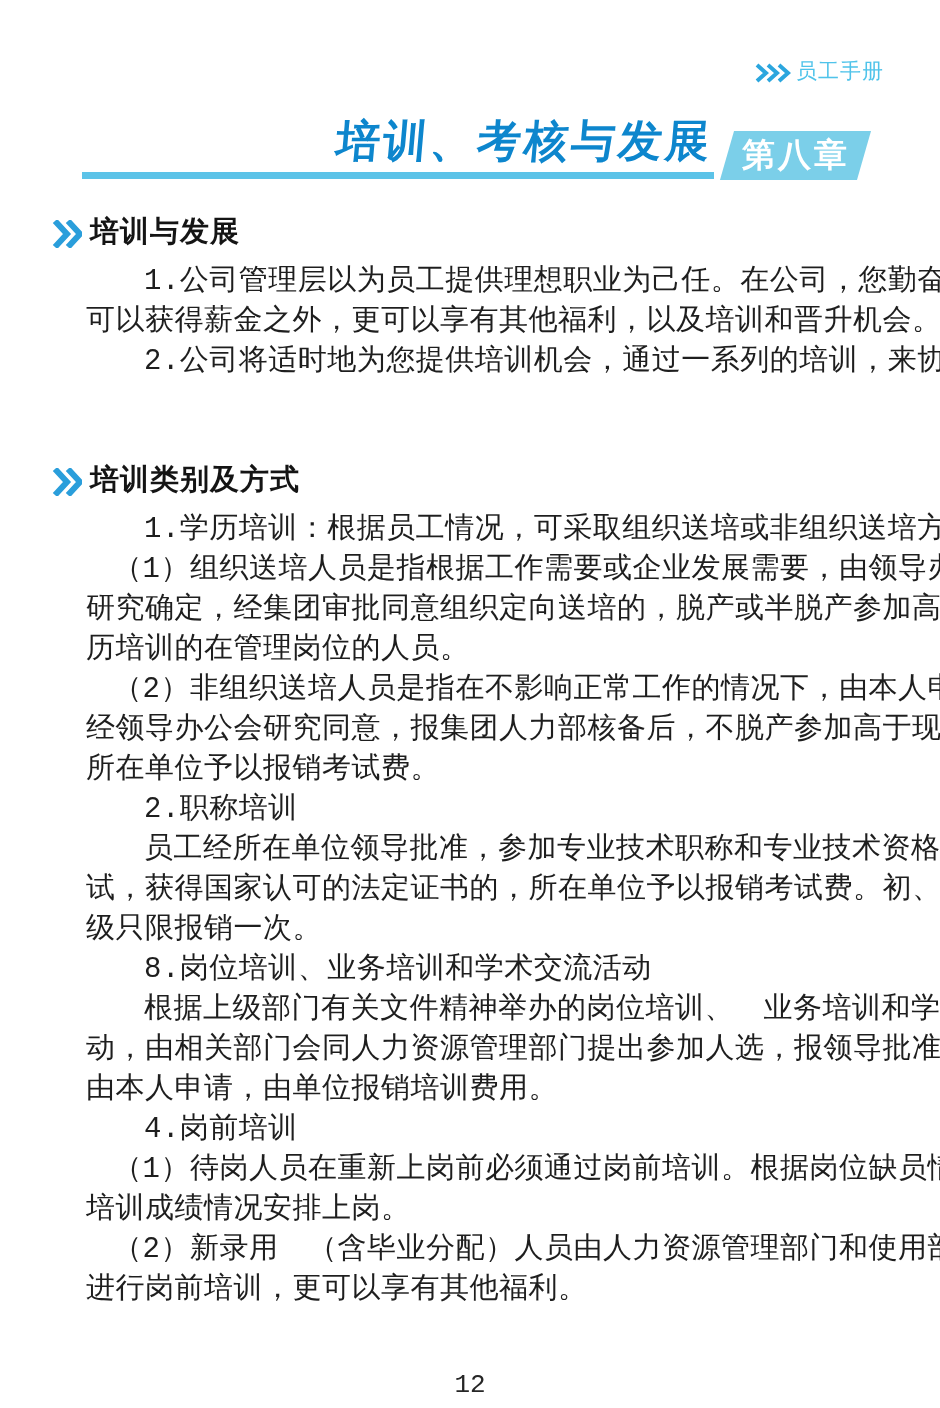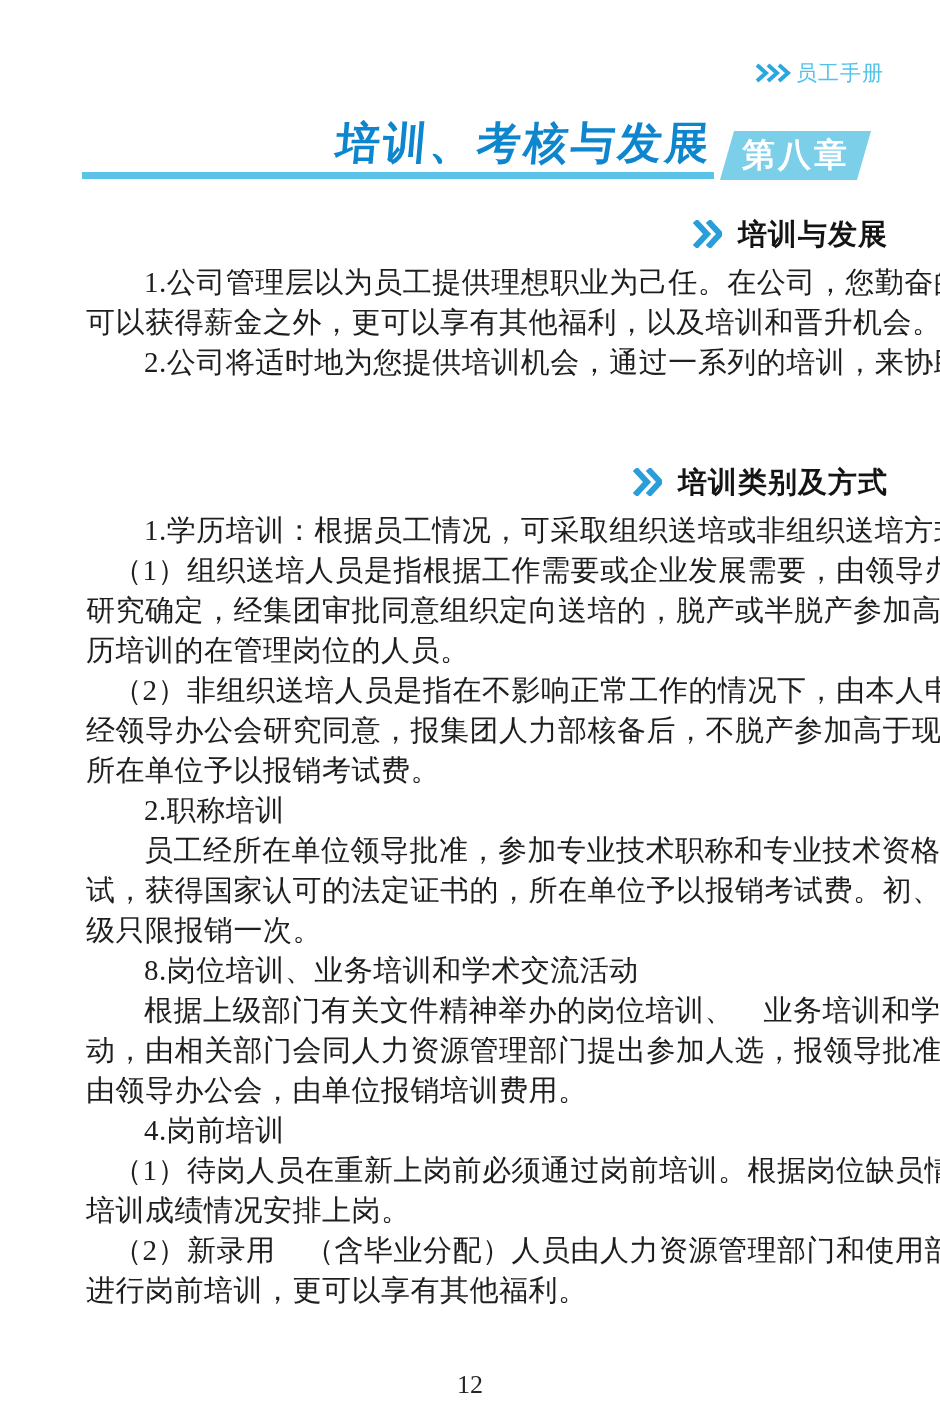--- a/index.html
+++ b/index.html
@@ -1,21 +1,21 @@
 <!DOCTYPE html>
 <html><head>
 <meta charset="utf-8">
 <style>
   html,body{margin:0;padding:0;background:#fff;}
   .page{
     position:relative;
     width:940px;height:1408px;
     background:#ffffff;
     overflow:hidden;
-    font-family:Liberation Serif, serif;
+    font-family:Liberation Mono, monospace;
   }
   
   .brand{
     position:absolute;top:61px;right:56px;
     display:flex;align-items:center;gap:5px;
   }
   .brand .label{
     font-size:21px;line-height:24px;color:#4fc3ea;letter-spacing:1px;
   }
   
@@ -37,21 +37,21 @@
   }
   .chapter-badge .badge-text{
     transform:skewX(16deg);
     color:#ffffff;font-size:33px;font-weight:800;letter-spacing:3px;
     white-space:nowrap;
   }
   
   .sec{position:absolute;left:52px;width:836px;}
   .sec-1{top:216px;}
   .sec-2{top:464px;}
-  .sec-head{display:flex;align-items:center;gap:16px;height:36px;justify-content:flex-end;}
+  .sec-head{display:flex;align-items:center;gap:8px;height:36px;}
   .sec-head h2{
     margin:0;font-size:29px;line-height:36px;font-weight:800;color:#141414;
     letter-spacing:1px;
   }
   .sec-body{margin-top:10px;margin-left:34px;width:790px;}
   .bodyline{
     height:40px;line-height:40px;font-size:29px;color:#1e1e1e;
     white-space:nowrap;letter-spacing:0.5px;
   }
   .ind-num{text-indent:58px;}
@@ -113,21 +113,21 @@
           <div class="bodyline ind-paren">（2）非组织送培人员是指在不影响正常工作的情况下，由本人申请，</div>
           <div class="bodyline">经领导办公会研究同意，报集团人力部核备后，不脱产参加高于现有学历培</div>
           <div class="bodyline">所在单位予以报销考试费。</div>
           <div class="bodyline ind-num">2.职称培训</div>
           <div class="bodyline ind-num">员工经所在单位领导批准，参加专业技术职称和专业技术资格培训和考</div>
           <div class="bodyline">试，获得国家认可的法定证书的，所在单位予以报销考试费。初、中高级每</div>
           <div class="bodyline">级只限报销一次。</div>
           <div class="bodyline ind-num">8.岗位培训、业务培训和学术交流活动</div>
           <div class="bodyline ind-num">根据上级部门有关文件精神举办的岗位培训、　业务培训和学术交流活</div>
           <div class="bodyline">动，由相关部门会同人力资源管理部门提出参加人选，报领导批准后执行培</div>
-          <div class="bodyline">由领导办公会，由单位报销培训费用。</div>
+          <div class="bodyline">由本人申请，由单位报销培训费用。</div>
           <div class="bodyline ind-num">4.岗前培训</div>
           <div class="bodyline ind-paren">（1）待岗人员在重新上岗前必须通过岗前培训。根据岗位缺员情况和</div>
           <div class="bodyline">培训成绩情况安排上岗。</div>
           <div class="bodyline ind-paren">（2）新录用　（含毕业分配）人员由人力资源管理部门和使用部门对其</div>
           <div class="bodyline">进行岗前培训，更可以享有其他福利。</div>
         </div>
       </section>
     </div>
 
   <div class="page-number">12</div>

